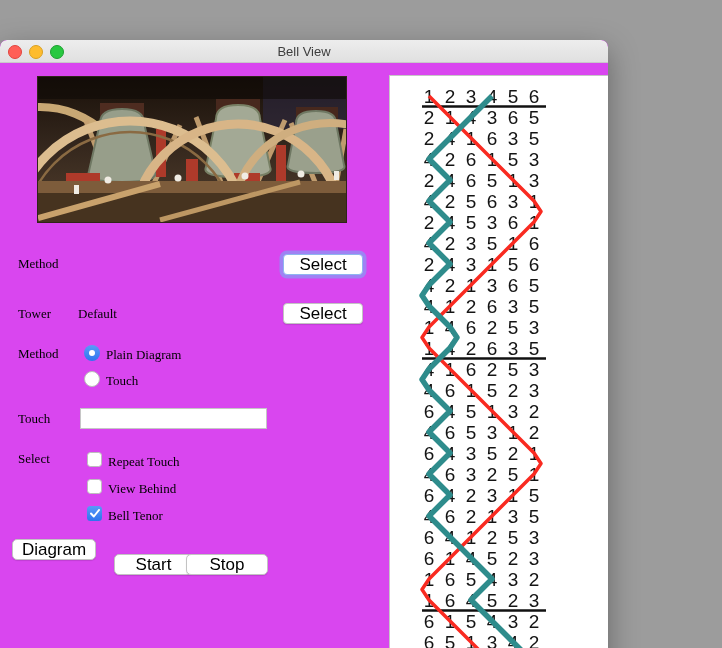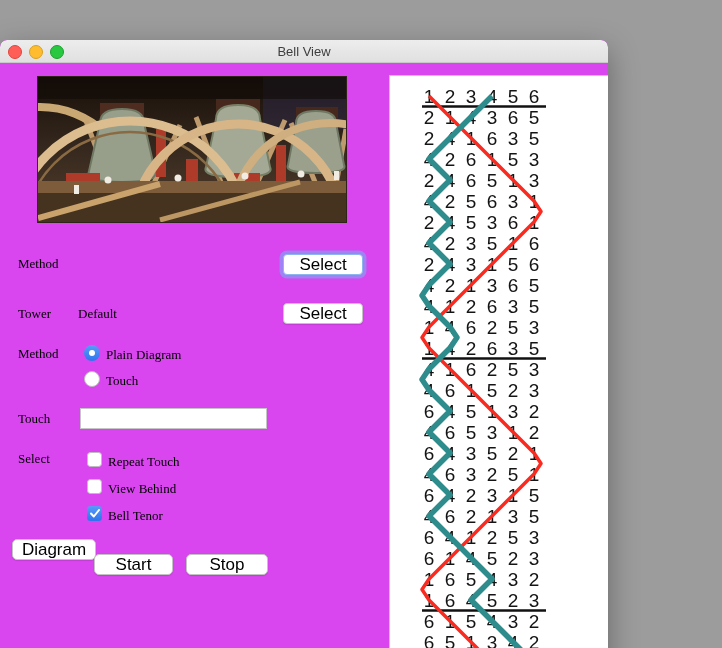--- a/index.html
+++ b/index.html
@@ -179,21 +179,21 @@
   <div class="abs label" style="left:108px;top:441px;">View Behind</div>
 
   <div class="checkbox checked" style="left:87px;top:466px;">
     <svg width="10" height="9" viewBox="0 0 10 9">
         <polyline points="1,4.5 3.8,7.5 9,1" fill="none" stroke="#fff" stroke-width="2" stroke-linecap="round" stroke-linejoin="round"></polyline>
       </svg>
   </div>
   <div class="abs label" style="left:108px;top:468px;">Bell Tenor</div>
 
   <button class="btn" style="left:12px;top:499px;width:84px;border-radius:5px;">Diagram</button>
-  <button class="btn" style="left:94px;top:514px;width:79px;border-radius:5px;text-align:center;">Start</button>
+  <button class="btn" style="left:114px;top:514px;width:79px;border-radius:5px;text-align:center;">Start</button>
   <button class="btn" style="left:186px;top:514px;width:82px;border-radius:5px;">Stop</button>
 
   <div class="gridpanel">
     <svg id="grid-svg" class="grid-svg" width="305" height="600">
         <text x="39" y="26.5">1</text>
         <text x="60" y="26.5">2</text>
         <text x="81" y="26.5">3</text>
         <text x="102" y="26.5">4</text>
         <text x="123" y="26.5">5</text>
         <text x="144" y="26.5">6</text>

